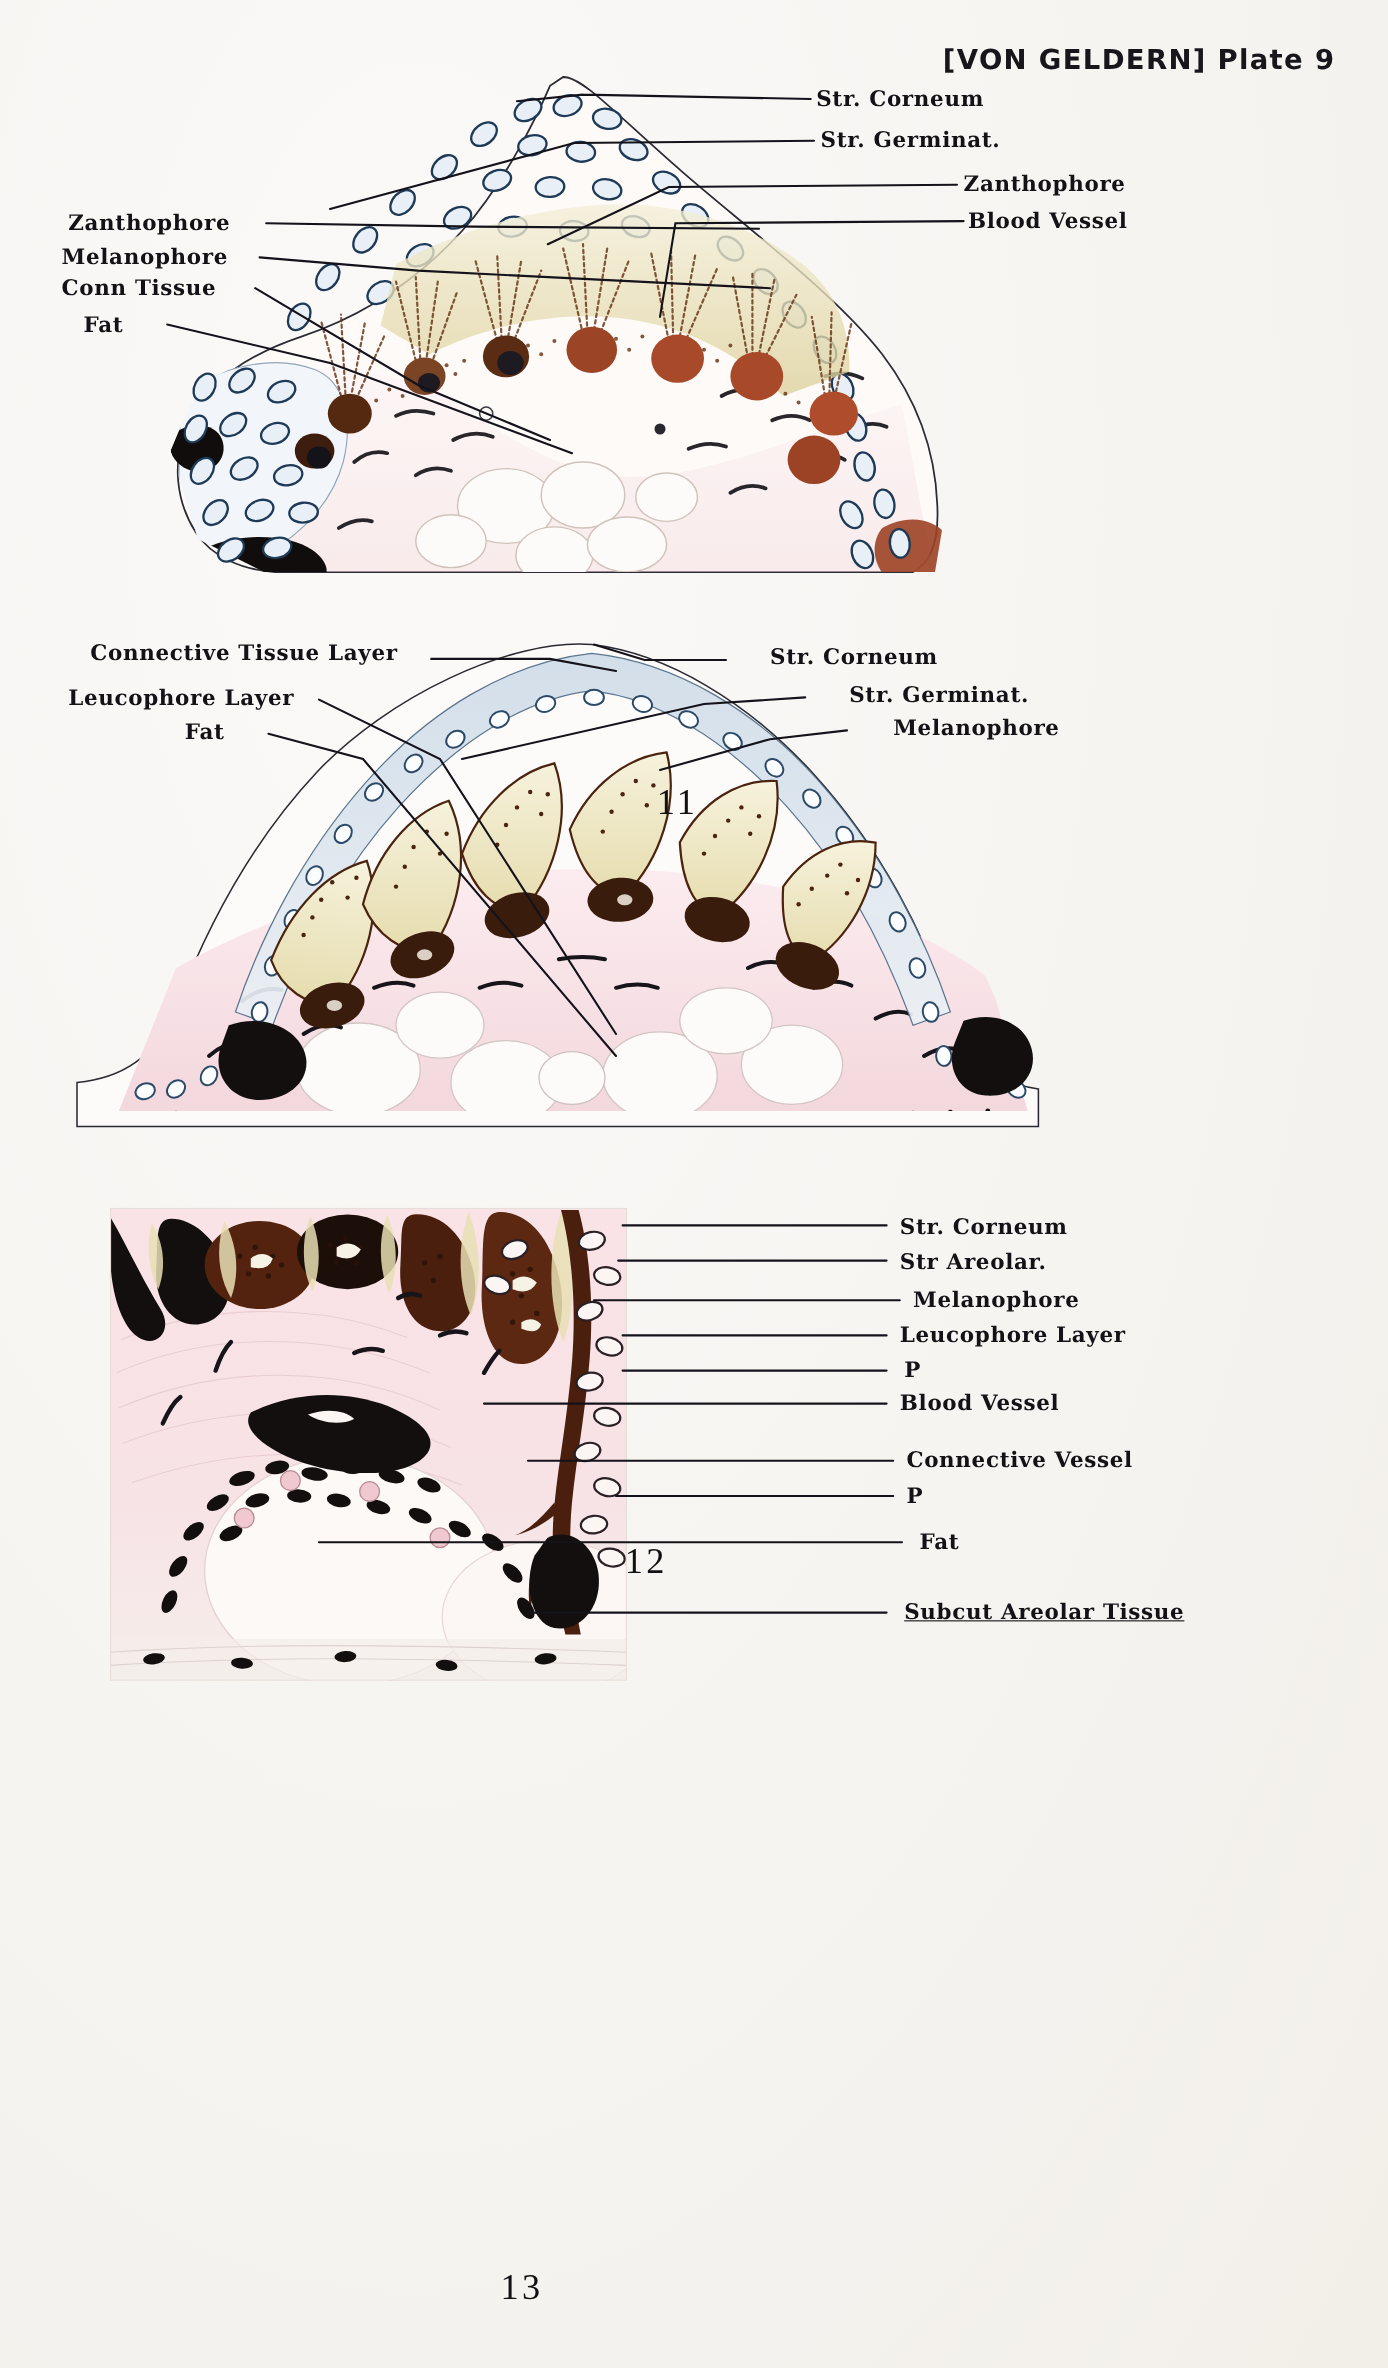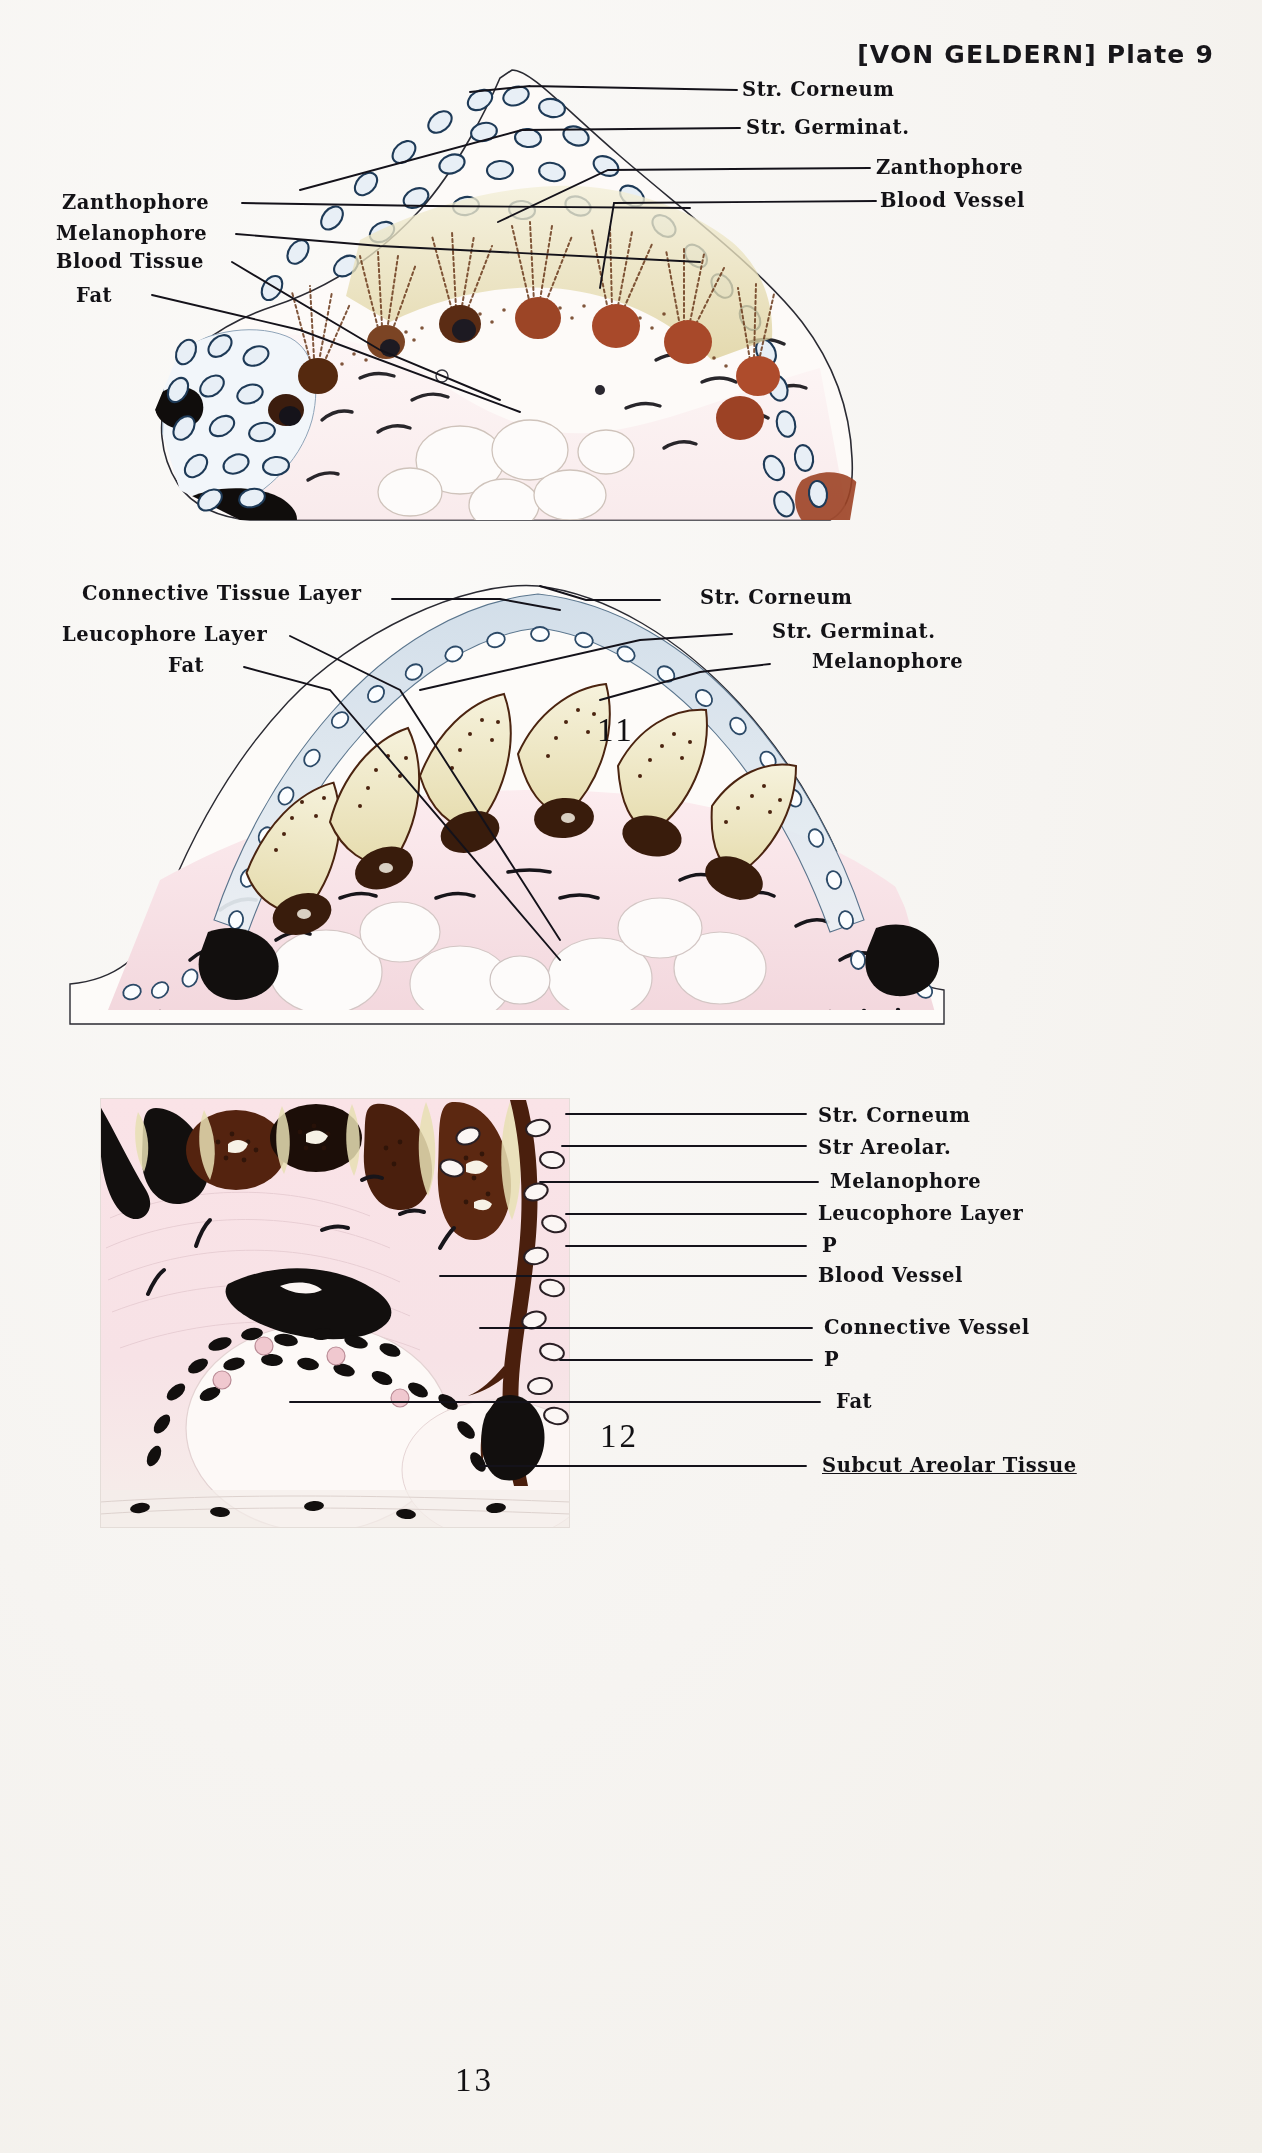--- a/index.html
+++ b/index.html
@@ -632,34 +632,34 @@
     </g>
   </svg>
 
   <div class="lbl" style="left:742px; top:80px;">Str. Corneum</div>
   <div class="lbl" style="left:746px; top:118px;">Str. Germinat.</div>
   <div class="lbl" style="left:876px; top:158px;">Zanthophore</div>
   <div class="lbl" style="left:880px; top:191px;">Blood Vessel</div>
 
   <div class="lbl" style="left:62px;  top:193px;">Zanthophore</div>
   <div class="lbl" style="left:56px;  top:224px;">Melanophore</div>
-  <div class="lbl" style="left:56px;  top:252px;">Blood Tissue</div>
+  <div class="lbl" style="left:56px;  top:252px;">Conn Tissue</div>
   <div class="lbl" style="left:76px;  top:286px;">Fat</div>
 
   <div class="fignum" style="left:597px; top:712px;">11</div>
 
   <div class="lbl" style="left:82px;  top:584px;">Connective Tissue Layer</div>
   <div class="lbl" style="left:62px;  top:625px;">Leucophore Layer</div>
   <div class="lbl" style="left:168px; top:656px;">Fat</div>
 
   <div class="lbl" style="left:700px; top:588px;">Str. Corneum</div>
   <div class="lbl" style="left:772px; top:622px;">Str. Germinat.</div>
   <div class="lbl" style="left:812px; top:652px;">Melanophore</div>
 
-  <div class="fignum" style="left:600px; top:1402px;margin-top:16px;">12</div>
+  <div class="fignum" style="left:568px; top:1402px;">12</div>
 
   <div class="lbl" style="left:818px;  top:1106px;">Str. Corneum</div>
   <div class="lbl" style="left:818px;  top:1138px;">Str  Areolar.</div>
   <div class="lbl" style="left:830px;  top:1172px;">Melanophore</div>
   <div class="lbl" style="left:818px;  top:1204px;">Leucophore Layer</div>
   <div class="lbl" style="left:822px;  top:1236px;">P</div>
   <div class="lbl" style="left:818px;  top:1266px;">Blood Vessel</div>
   <div class="lbl" style="left:824px;  top:1318px;">Connective Vessel</div>
   <div class="lbl" style="left:824px;  top:1350px;">P</div>
   <div class="lbl" style="left:836px;  top:1392px;">Fat</div>

